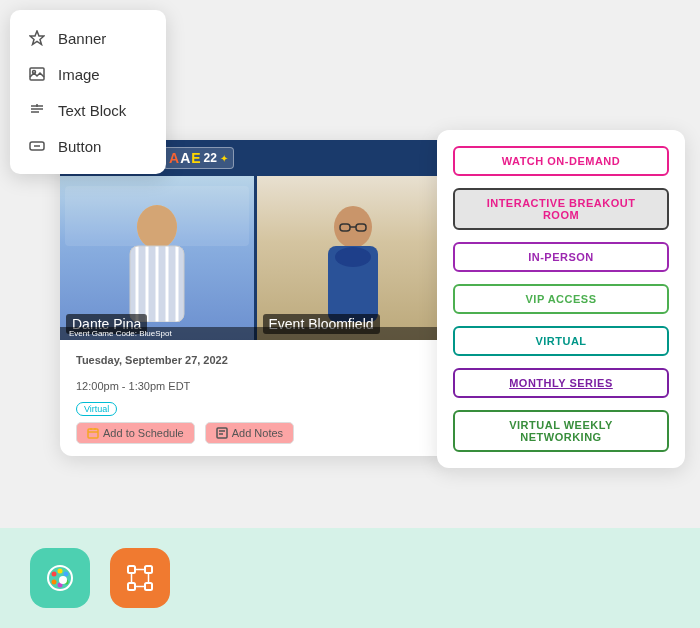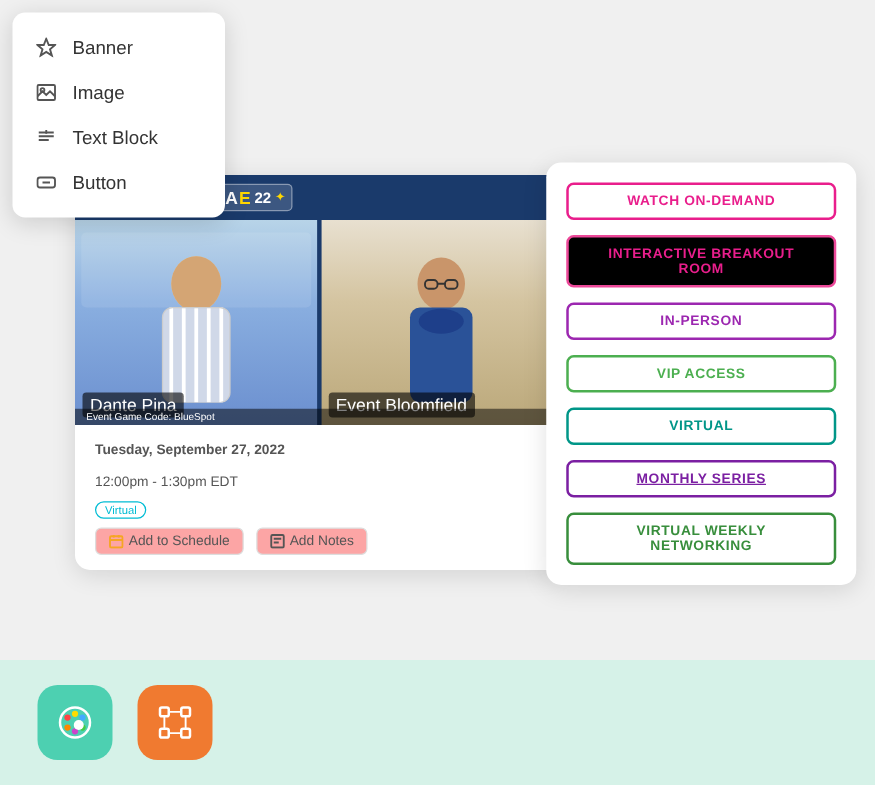--- a/index.html
+++ b/index.html
@@ -14,21 +14,21 @@
 
     
     .dropdown-menu {
       position: absolute;
       top: 10px;
       left: 10px;
       background: white;
       border-radius: 10px;
       box-shadow: 0 4px 20px rgba(0,0,0,0.15);
       padding: 10px 0;
-      width: 170px;
+      width: 156px;
       z-index: 100;
     }
     .dropdown-item {
       display: flex;
       align-items: center;
       padding: 9px 18px;
       cursor: pointer;
       font-size: 15px;
       color: #333;
       gap: 12px;
@@ -184,21 +184,21 @@
     .badge-item {
       border-radius: 6px;
       padding: 7px 12px;
       font-size: 11px;
       font-weight: 700;
       letter-spacing: 0.5px;
       text-align: center;
       cursor: pointer;
     }
     .badge-pink { border: 2px solid #e91e8c; color: #e91e8c; }
-    .badge-pink-solid { border: 2px solid #ec4899; color: #e91e8c; background: #000000; }
+    .badge-pink-solid { border: 2px solid #404040; color: #e91e8c; background: #e5e5e5; }
     .badge-purple { border: 2px solid #9c27b0; color: #9c27b0; }
     .badge-green { border: 2px solid #4caf50; color: #4caf50; }
     .badge-teal { border: 2px solid #009688; color: #009688; }
     .badge-purple2 { border: 2px solid #7b1fa2; color: #7b1fa2; text-decoration: underline; }
     .badge-green2 { border: 2px solid #388e3c; color: #388e3c; }
 
     
     .bottom-toolbar {
       position: absolute;
       bottom: 0; left: 0; right: 0;

